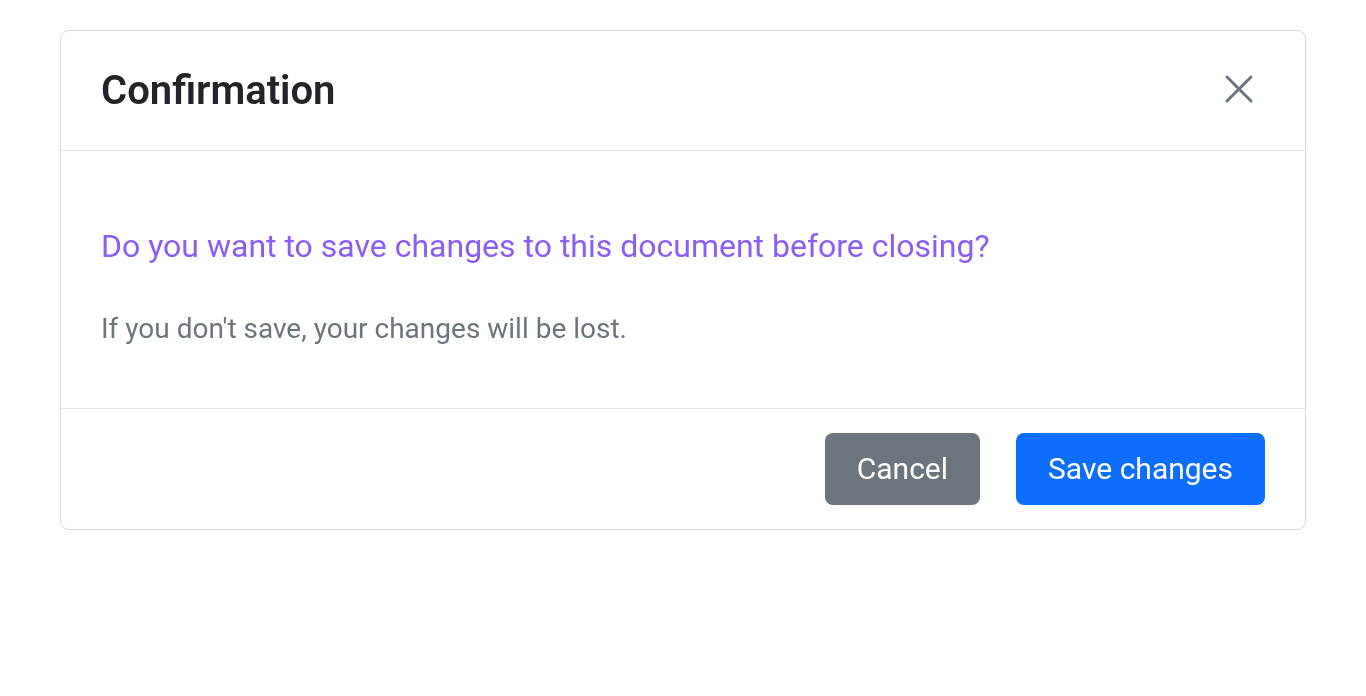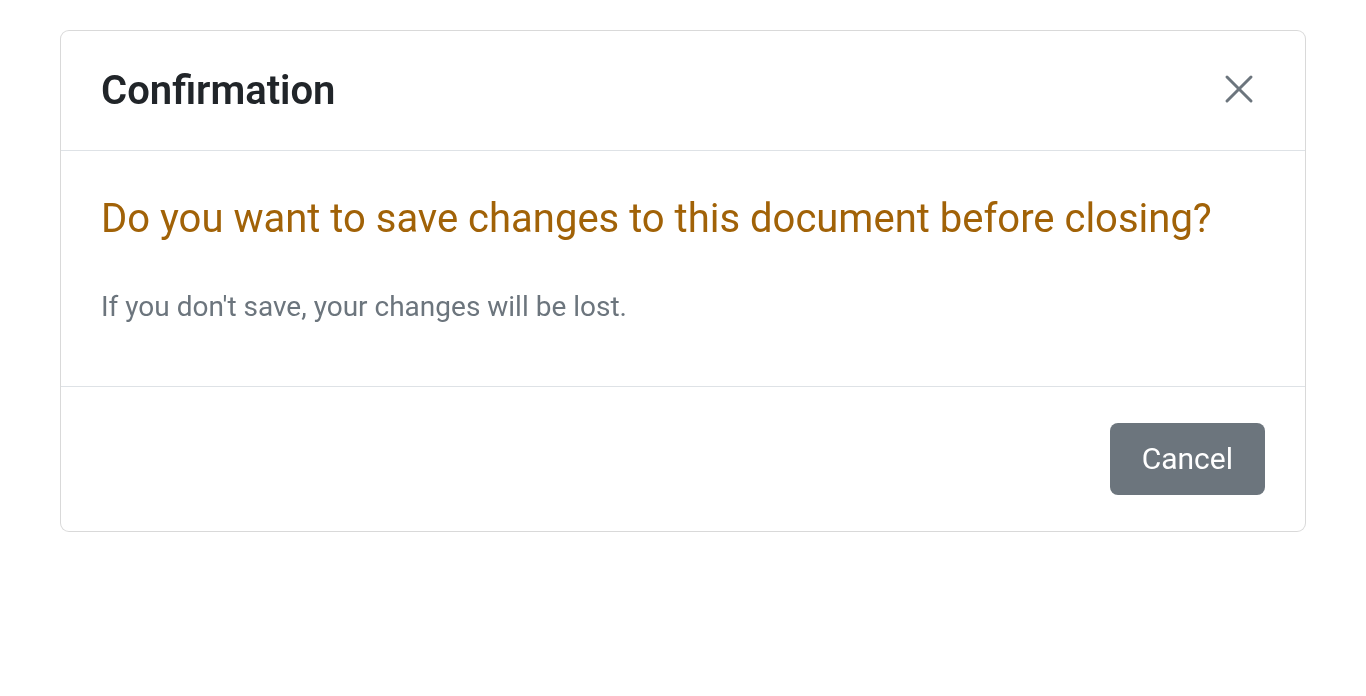--- a/index.html
+++ b/index.html
@@ -45,36 +45,37 @@
     }
     .close-btn svg {
       width: 36px;
       height: 36px;
       stroke: currentColor;
     }
     .modal-body {
       padding: 40px 40px 60px 40px;
     }
     .body-primary {
-      font-size: 40px;
-      color: #a16207;
+      font-size: 32px;
+      color: #8b5cf6;
       line-height: 1.4;
       margin-bottom: 40px;
+      margin-top: 33px;
     }
     .body-secondary {
       font-size: 28px;
       color: #6c757d;
       line-height: 1.4;
       margin-top: 32px;
     }
     .modal-footer {
       display: flex;
       justify-content: flex-end;
       gap: 36px;
-      padding: 36px 40px;
+      padding: 24px 40px;
       border-top: 1px solid #dee2e6;
     }
     .btn {
       border: none;
       border-radius: 8px;
       font-size: 30px;
       padding: 18px 32px;
       cursor: pointer;
       font-family: inherit;
       line-height: 1.2;
@@ -102,14 +103,15 @@
         </svg>
       </span>
     </button>
   </div>
   <div class="modal-body">
     <p class="body-primary">Do you want to save changes to this document before closing?</p>
     <p class="body-secondary">If you don't save, your changes will be lost.</p>
   </div>
   <div class="modal-footer">
     <button class="btn btn-secondary">Cancel</button>
+    <button class="btn btn-primary">Save changes</button>
   </div>
 </div>
 
 </body></html>

